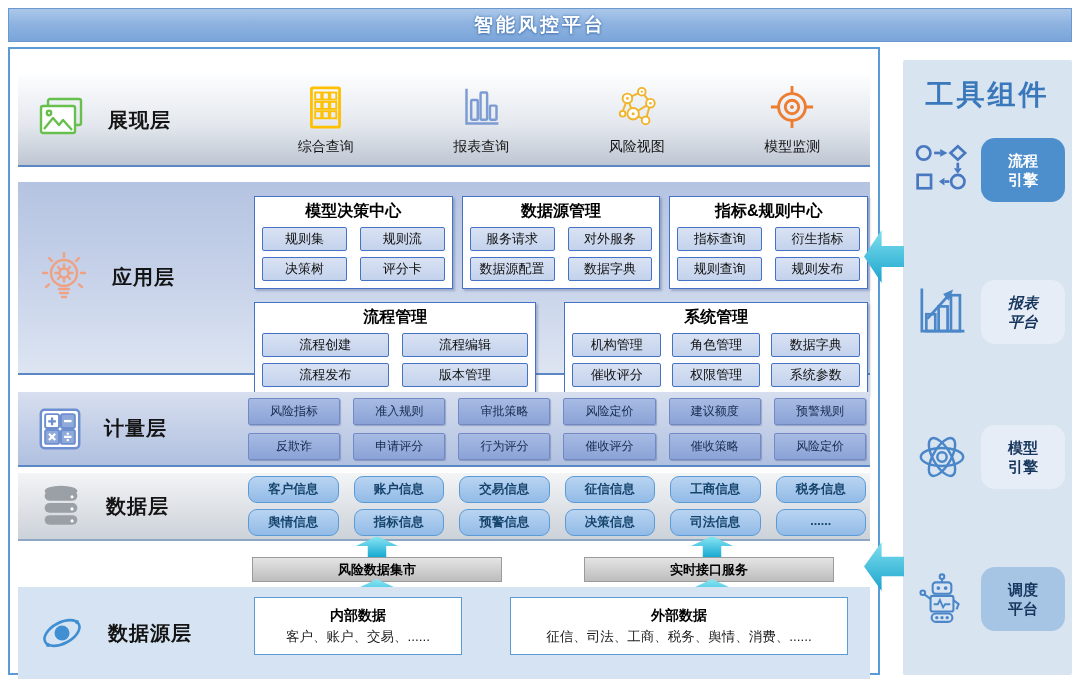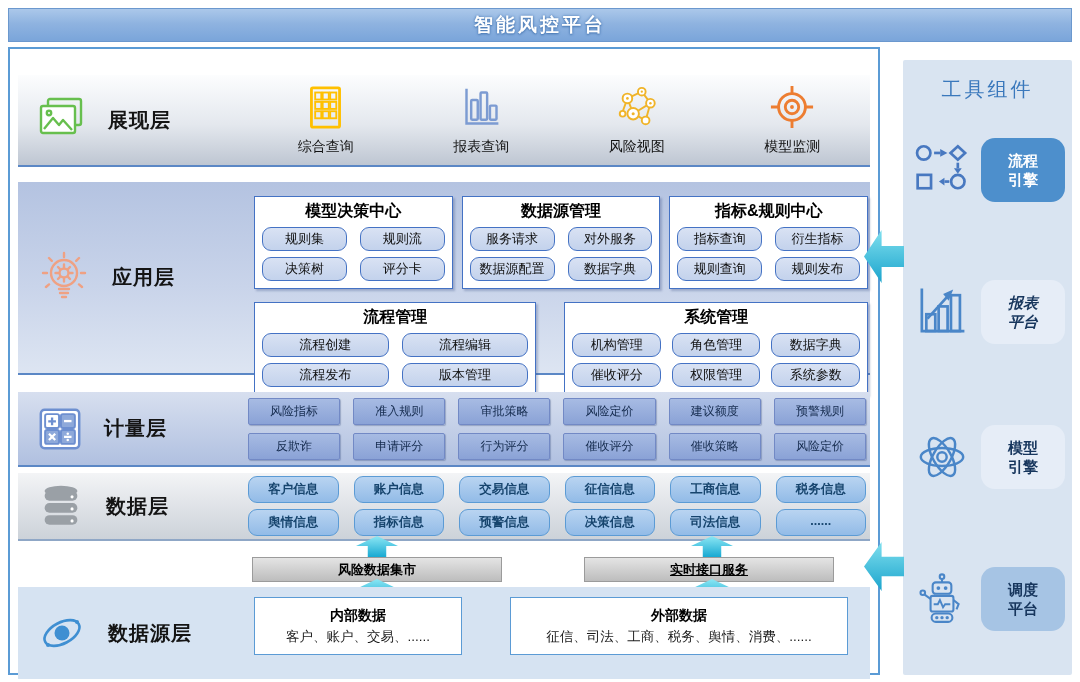--- a/index.html
+++ b/index.html
@@ -54,21 +54,21 @@
     background:#ffffff;border:1.5px solid #4472c4;flex:1;
     box-shadow:1.5px 1.5px 2px rgba(70,90,140,.35);
     padding:3px 7px 7px;box-sizing:border-box;
   }
   .group-box.wide{flex:none;width:46%;}
   .group-title{text-align:center;font-size:16px;font-weight:600;color:#000;margin:1px 0 5px;}
   .chip-grid2{display:grid;grid-template-columns:1fr 1fr;gap:6px 13px;}
   .chip-grid3{display:grid;grid-template-columns:1fr 1fr 1fr;gap:6px 11px;}
   .chip{
     background:linear-gradient(180deg,#d9e2f3,#c3d2ec);
-    border:1px solid #4472c4;border-radius:9px;
+    border:1px solid #4472c4;border-radius:2px;
     text-align:center;font-size:13px;color:#101010;padding:2px 3px;
     white-space:nowrap;overflow:hidden;
   }
 
   
   .stack-rows{height:100%;display:flex;flex-direction:column;justify-content:center;gap:8px;padding-right:4px;}
   .grid6{display:grid;grid-template-columns:repeat(6,1fr);gap:13px;}
   .m-chip{
     background:linear-gradient(180deg,#a7bbe3,#8aa2d6);
     border:1px solid #7289c5;border-radius:2px;
@@ -96,21 +96,21 @@
 
   
   .mw-box{
     position:absolute;top:508px;height:25px;
     background:linear-gradient(180deg,#e4e4e4,#bdbdbd);
     border:1px solid #9b9b9b;
     display:flex;align-items:center;justify-content:center;
     font-size:13px;font-weight:bold;color:#000;box-sizing:border-box;
   }
   .mw-left{left:242px;width:250px;}
-  .mw-right{left:574px;width:250px;text-decoration:underline;}
+  .mw-right{left:574px;width:250px;}
 
   
   .arrow-up{
     position:absolute;width:42px;height:21px;
     background:linear-gradient(180deg,#8ce7f4,#18a9d2);
     clip-path:polygon(50% 0,100% 48%,72% 48%,72% 100%,28% 100%,28% 48%,0 48%);
   }
   .au1{left:346px;top:487px;}
   .au2{left:346px;top:530px;}
   .au3{left:681px;top:487px;}
@@ -123,21 +123,21 @@
   }
   .al1{left:864px;top:230px;width:40px;height:53px;}
   .al2{left:864px;top:542px;width:40px;height:49px;}
 
   
   .sidebar{
     position:absolute;left:903px;top:60px;width:169px;height:615px;
     background:#d9e4f1;border-radius:2px;
   }
   .sidebar-title{
-    text-align:center;margin-top:16px;font-size:20px;font-weight:normal;
+    text-align:center;margin-top:16px;font-size:28px;font-weight:bold;
     color:#3a78bc;letter-spacing:3px;
   }
   .tool-item{position:absolute;left:8px;width:154px;height:66px;display:flex;align-items:center;gap:8px;}
   .t1{top:77px;}.t2{top:219px;font-style:italic;}.t3{top:364px;}.t4{top:506px;}
   .tool-icon{width:62px;height:64px;flex:none;display:flex;align-items:center;justify-content:center;}
   .tool-box{
     flex:1;height:64px;border-radius:14px;
     display:flex;align-items:center;justify-content:center;
     font-size:15px;font-weight:bold;color:#17365d;line-height:1.3;text-align:center;
     box-sizing:border-box;

